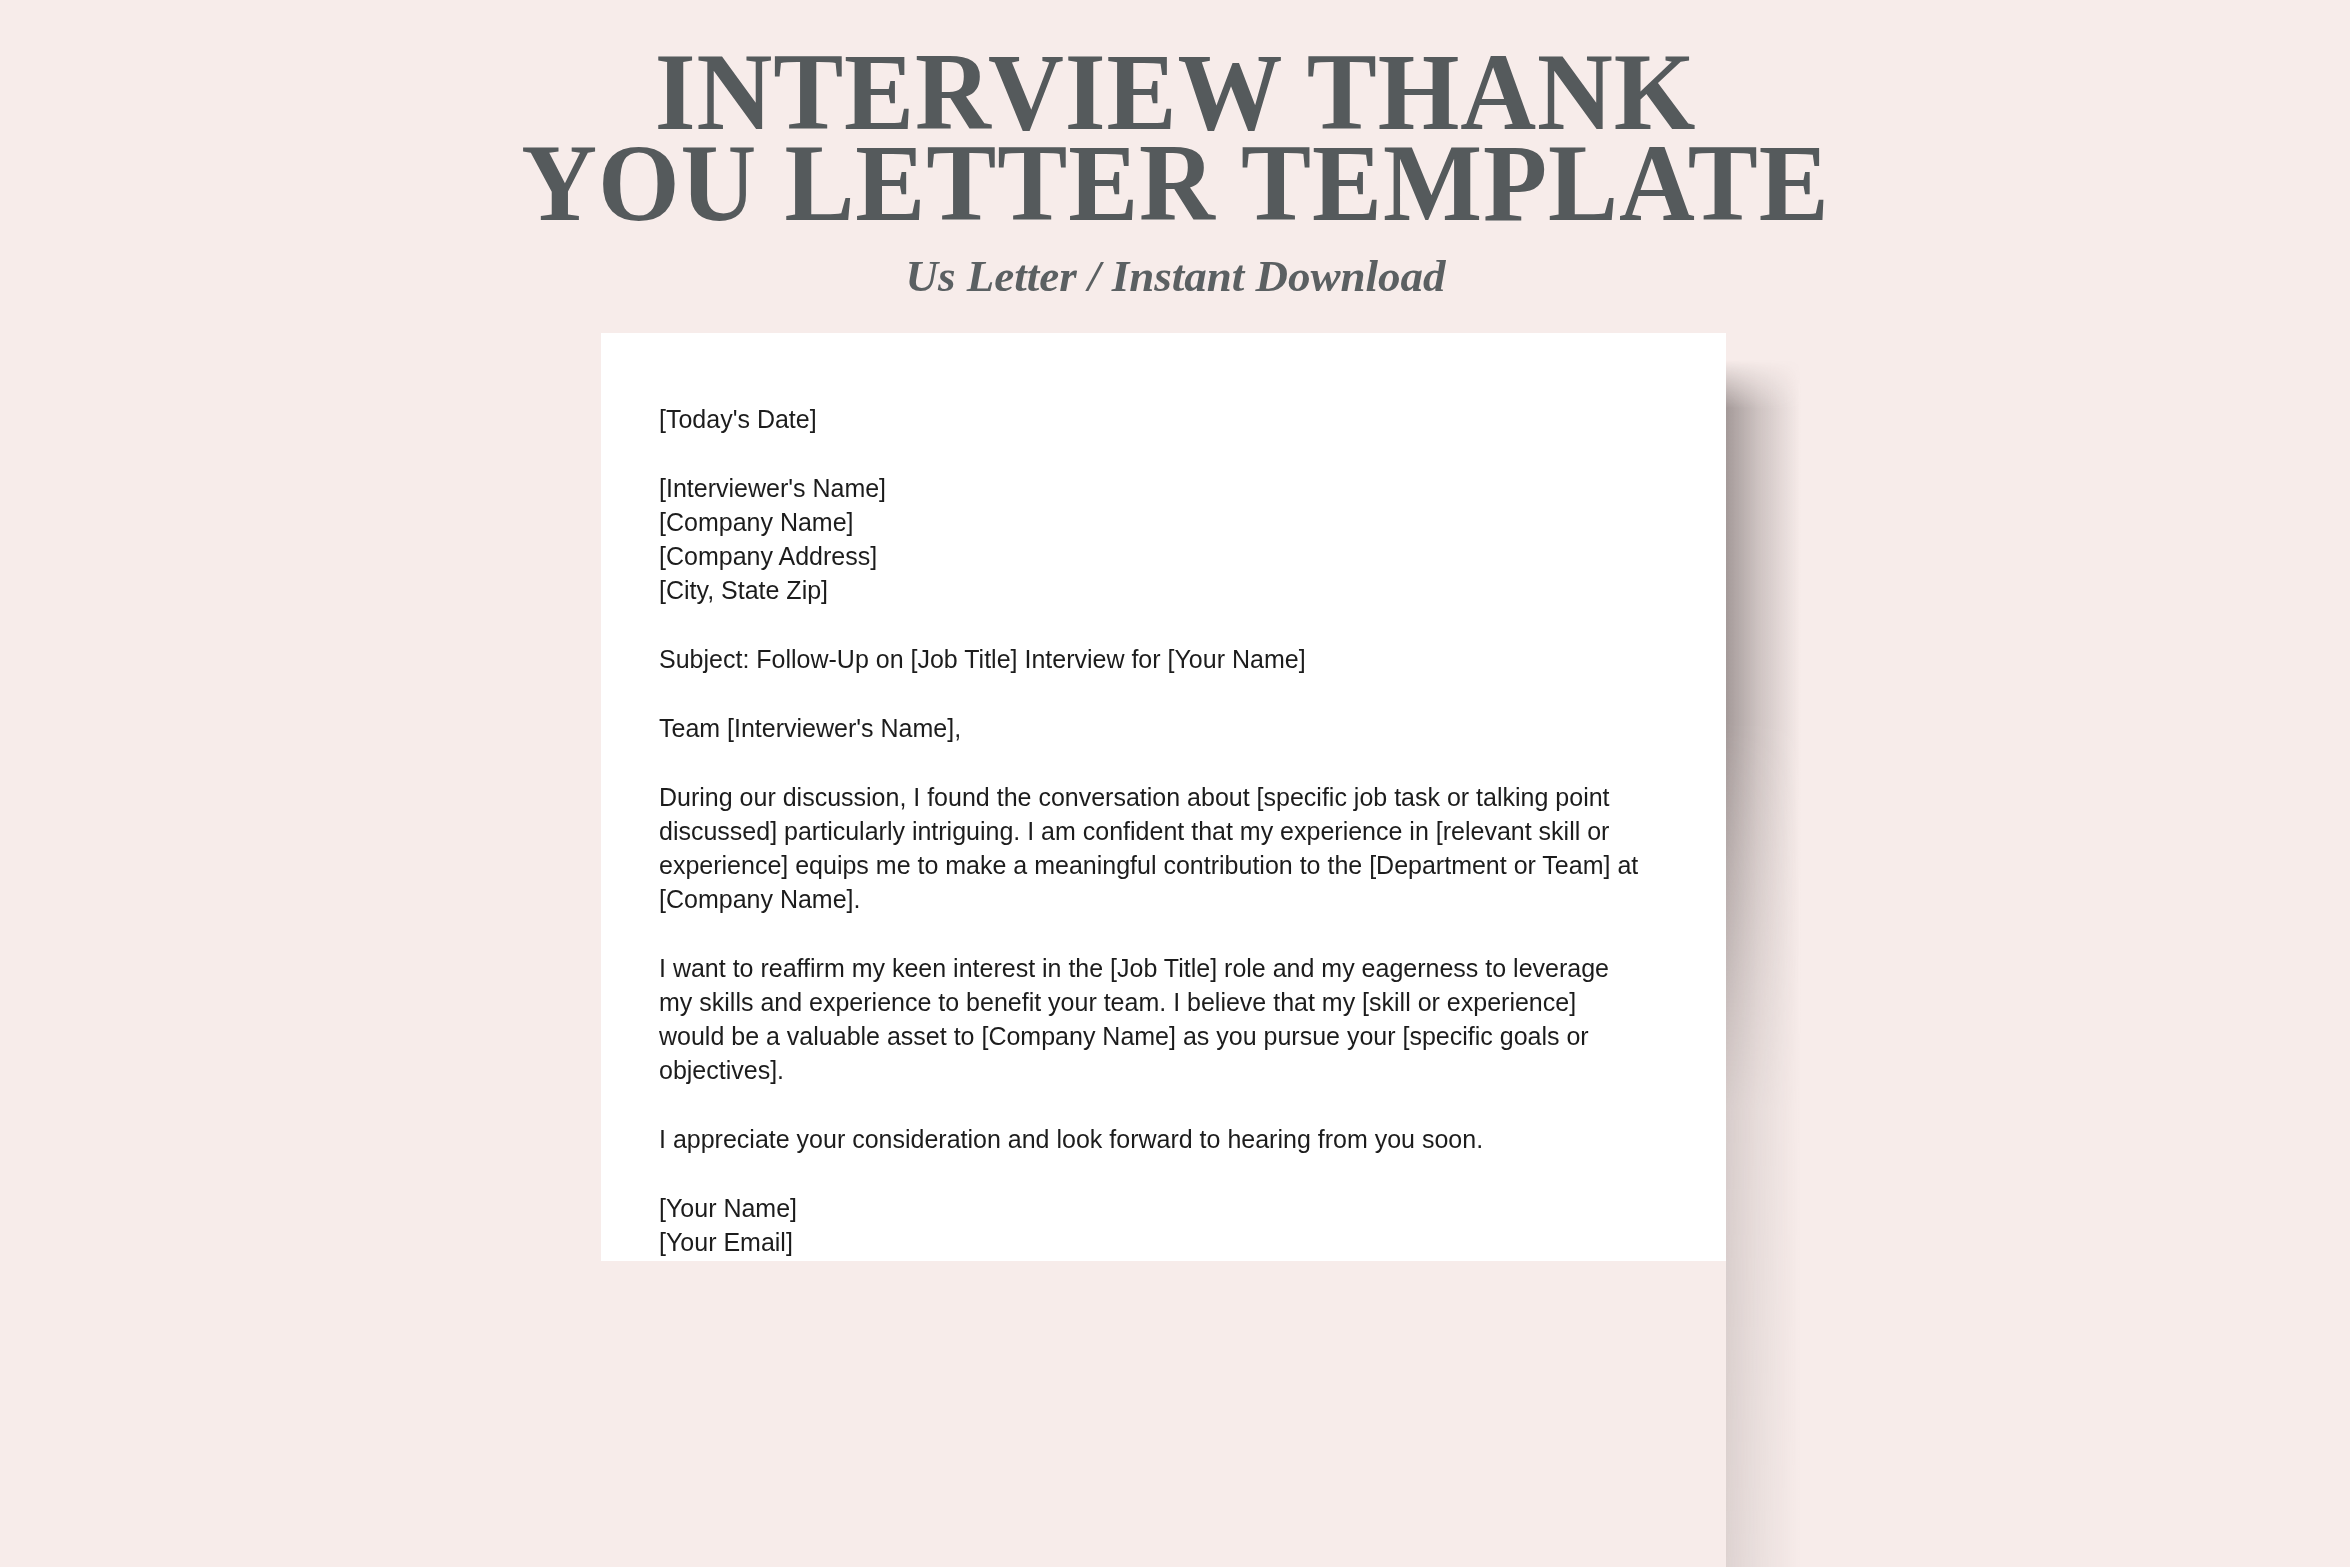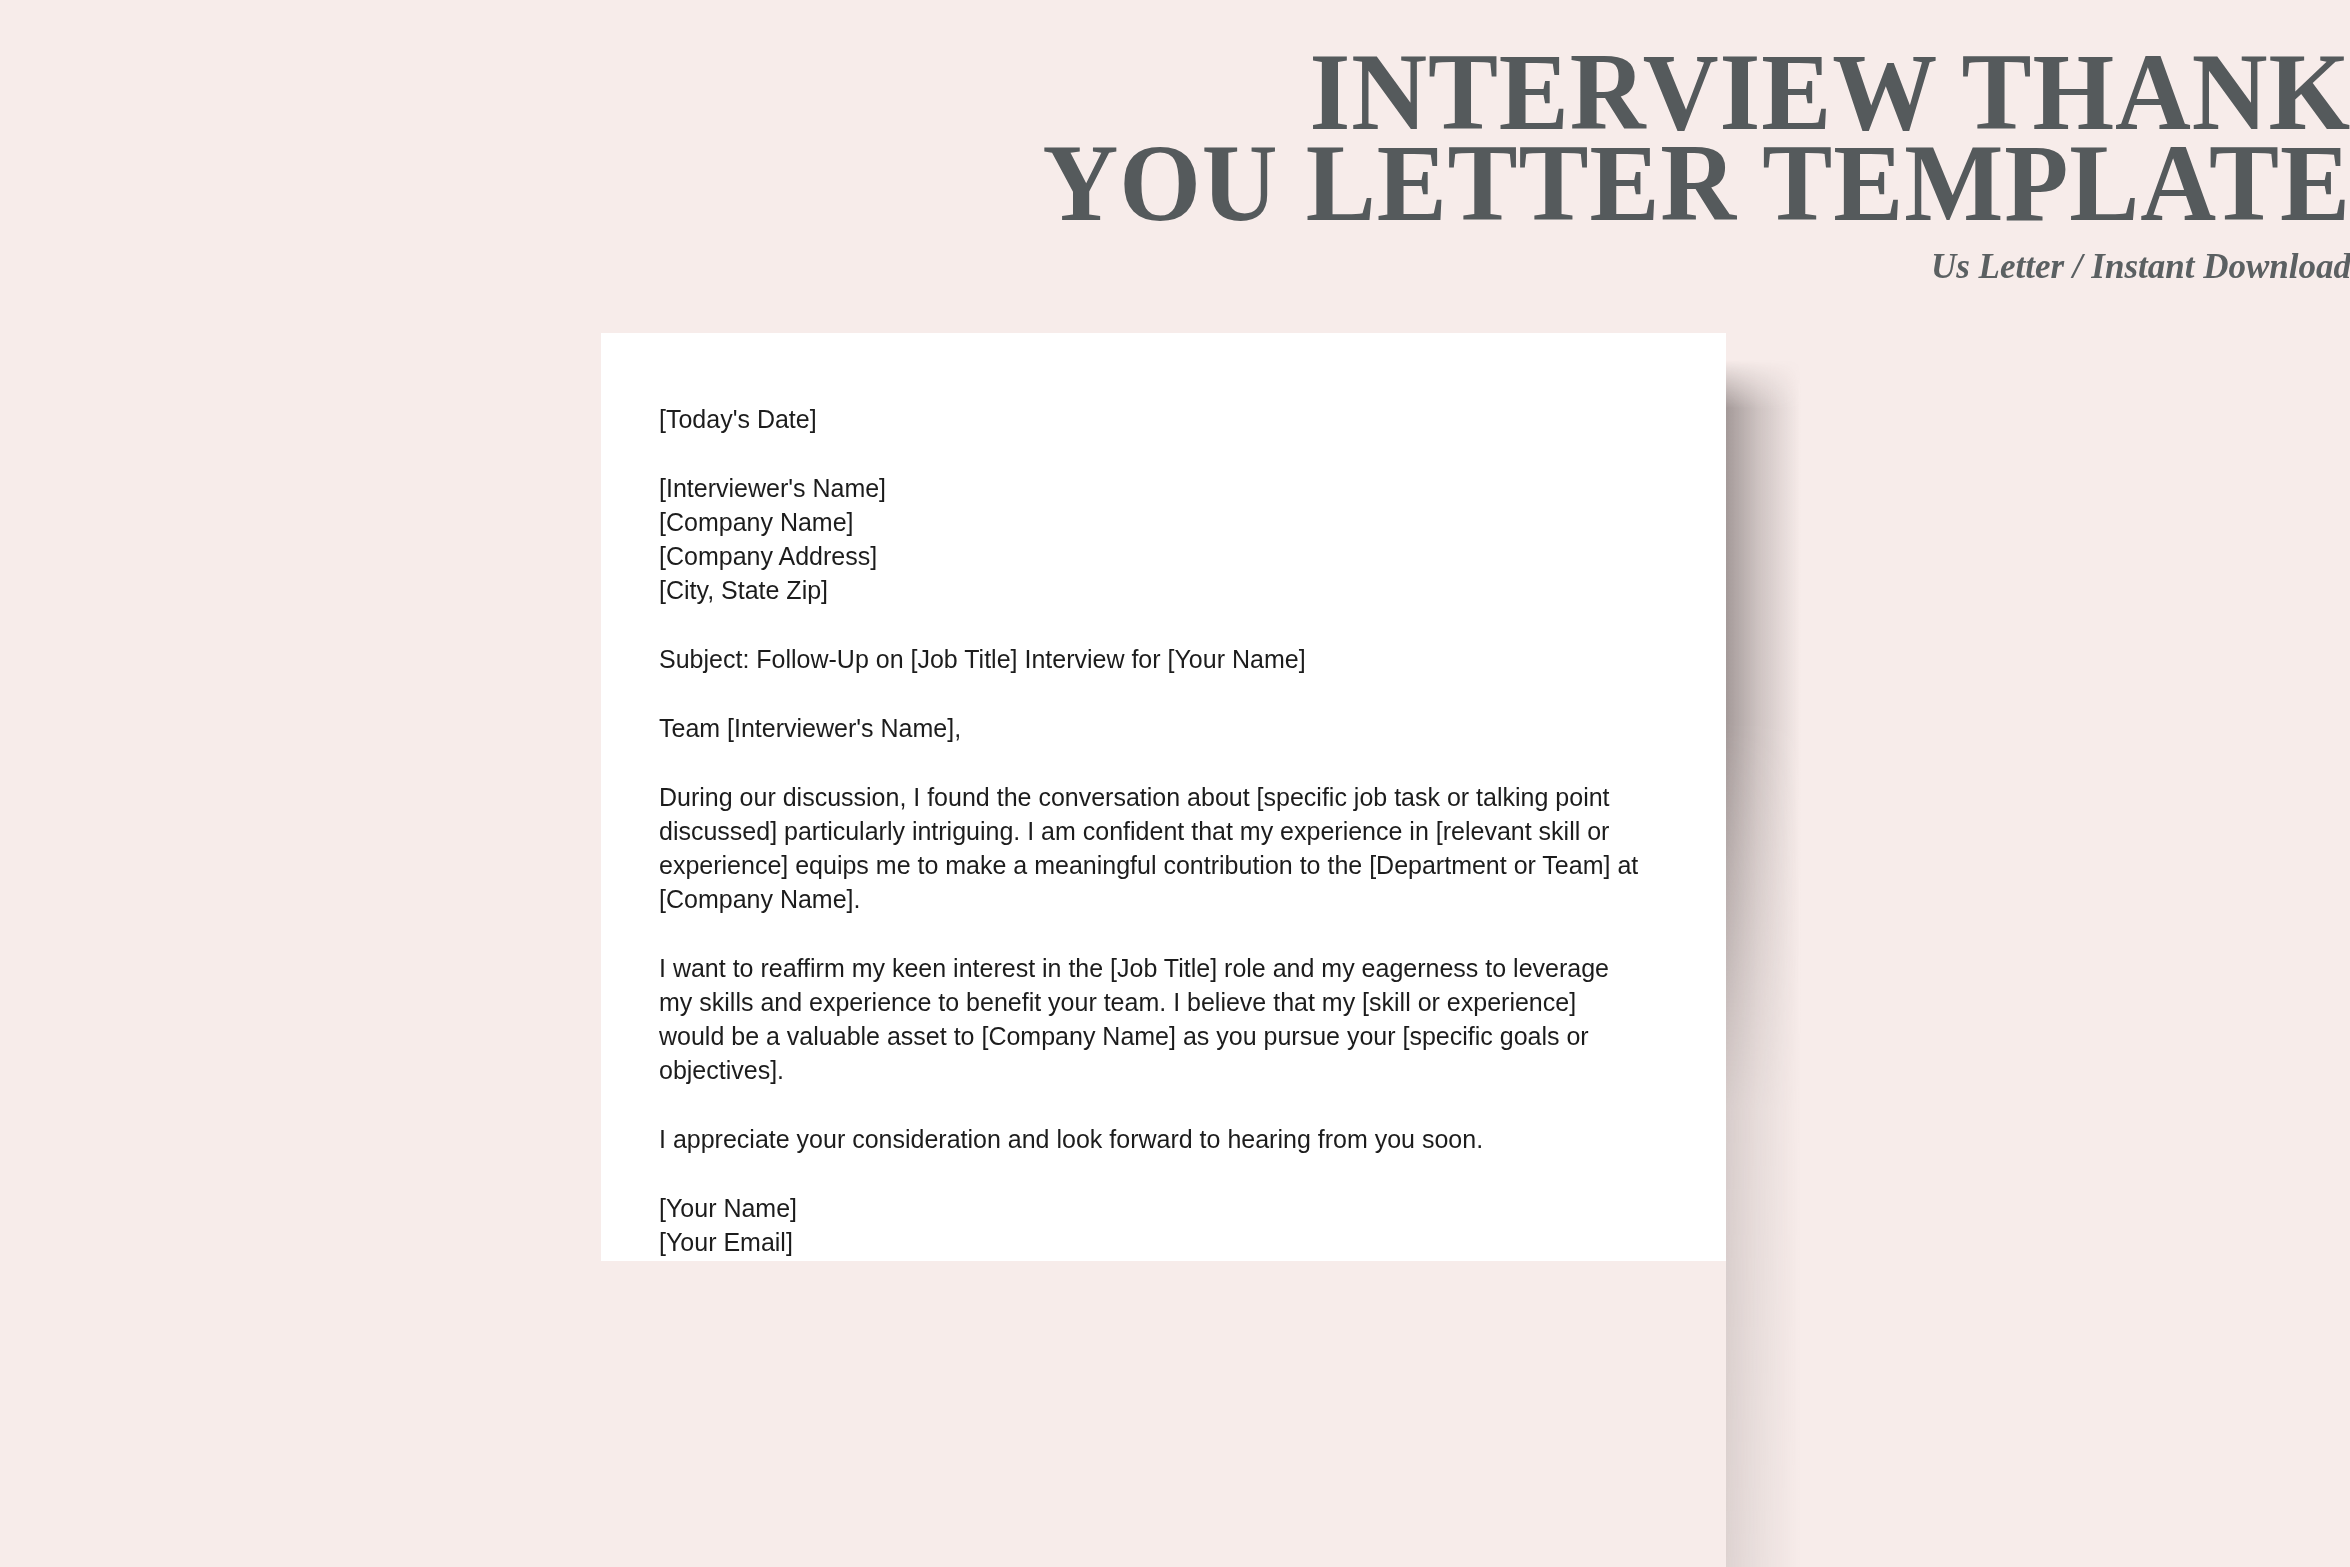--- a/index.html
+++ b/index.html
@@ -17,40 +17,40 @@
   body {
     width: 2351px;
     height: 1568px;
     position: relative;
     overflow: hidden;
     background: var(--bg);
     font-family: "Liberation Sans", sans-serif;
   }
   .poster-header {
     padding-top: 47px;
-    text-align: right;
+    text-align: center;
   }
   .poster-title {
     margin: 0;
     font-family: "Liberation Serif", serif;
     font-weight: bold;
     font-size: 105px;
     line-height: 87px;
     letter-spacing: 0.9px;
     color: var(--title);
     transform: scaleY(1.04);
     transform-origin: top center;
   }
   .poster-title .title-line { display: block; }
   .poster-subtitle {
-    margin: 22px 0 0 0;
+    margin: 31px 0 0 0;
     font-family: "Liberation Serif", serif;
     font-style: italic;
     font-weight: bold;
-    font-size: 35px;
+    font-size: 45px;
     line-height: 48px;
     color: var(--subtitle);
   }
   .letter-card {
     position: absolute;
     left: 601px;
     top: 333px;
     width: 1125px;
     height: 928px;
     background: var(--card);

